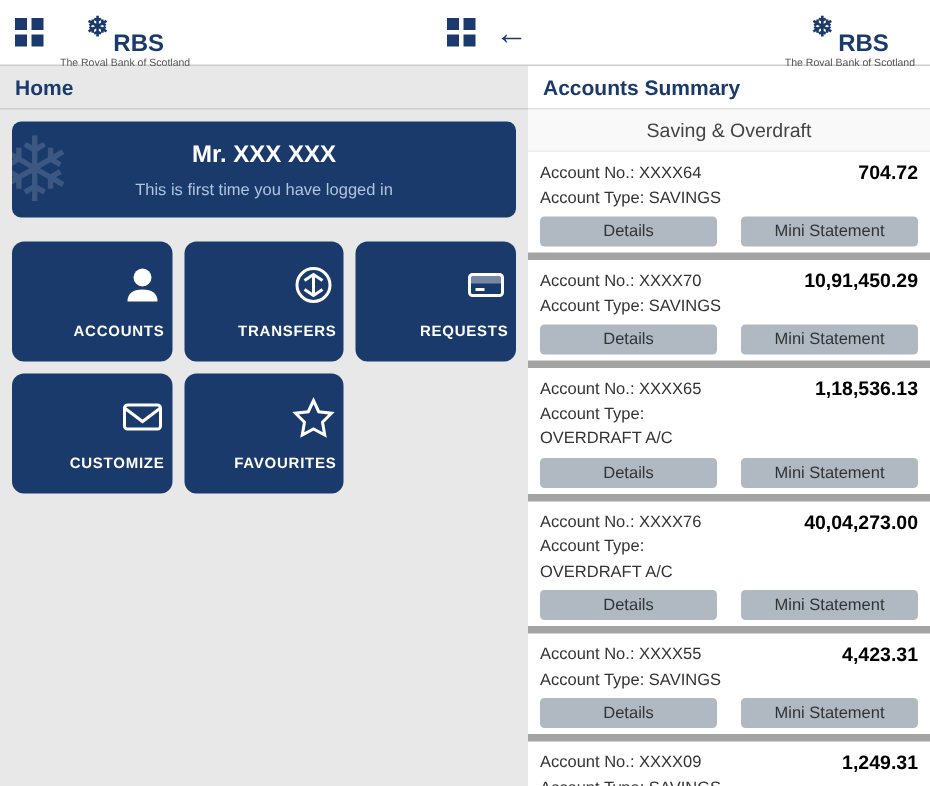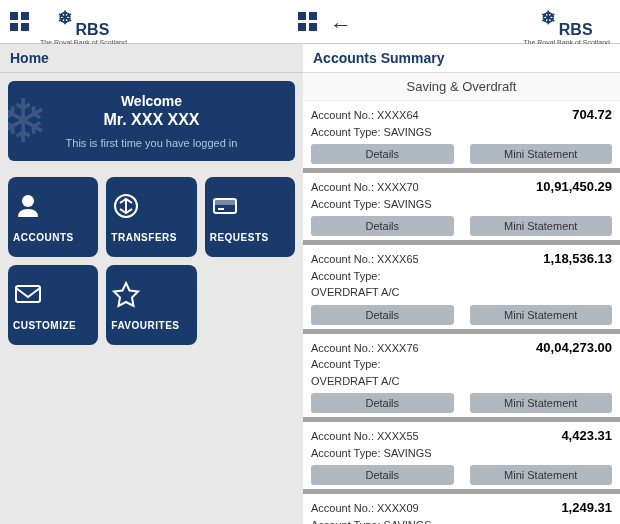--- a/index.html
+++ b/index.html
@@ -103,21 +103,21 @@
 
     
     .main-content {
       display: flex;
       flex: 1;
       overflow: hidden;
     }
 
     
     .left-panel {
-      width: 303px;
+      width: 352px;
       background: #e8e8e8;
       display: flex;
       flex-direction: column;
       overflow: hidden;
     }
 
     .left-header {
       background: #e8e8e8;
       padding: 6px 10px;
       font-size: 14px;
@@ -173,21 +173,21 @@
       grid-template-columns: 1fr 1fr 1fr;
       gap: 8px;
       padding: 0 8px 8px 8px;
     }
 
     .nav-item {
       background: #1a3a6b;
       border-radius: 8px;
       display: flex;
       flex-direction: column;
-      align-items: flex-start;
+      align-items: flex-end;
       justify-content: center;
       padding: 0 5px;
       cursor: pointer;
       min-height: 80px;
     }
     .nav-item-icon {
       font-size: 28px;
       color: #fff;
       margin-bottom: 4px;
     }
@@ -308,21 +308,20 @@
   </div>
 </div>
 
 <div class="main-content">
 
   <div class="left-panel">
     <div class="left-header">Home</div>
 
     <div class="welcome-banner">
       <div class="welcome-banner-bg">❄</div>
-      <div class="welcome-title">Welcome</div>
       <div class="welcome-name">Mr. XXX XXX</div>
       <div class="welcome-sub">This is first time you have logged in</div>
     </div>
 
     <div class="icon-grid">
 
       <div class="nav-item">
         <div class="nav-item-icon">
           <svg width="30" height="30" viewBox="0 0 30 30" fill="white">
             <circle cx="15" cy="10" r="6"></circle>

